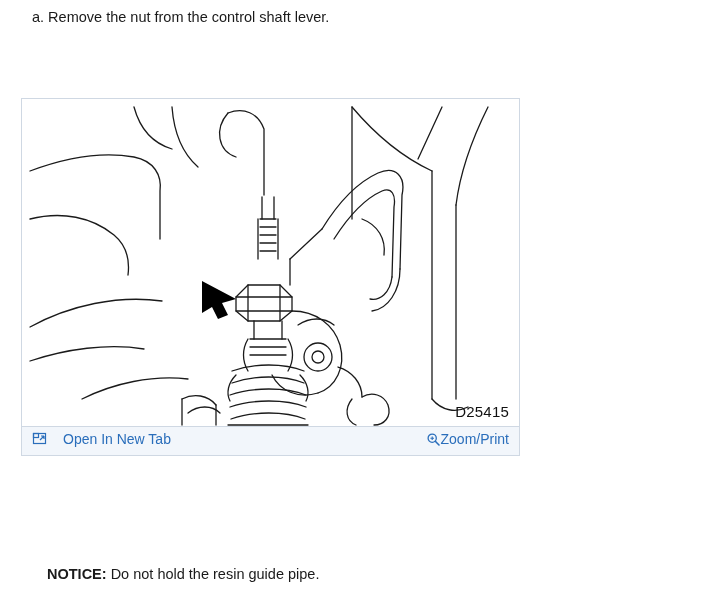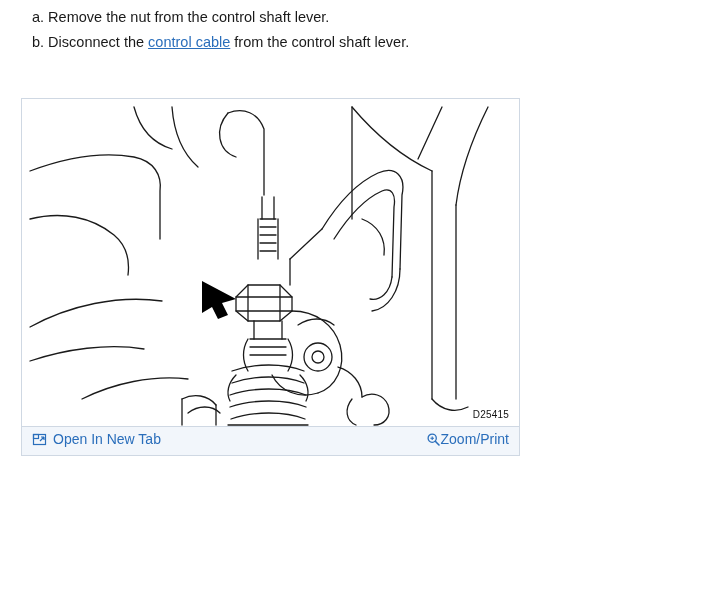--- a/index.html
+++ b/index.html
@@ -51,43 +51,43 @@
     top: 0;
     width: 497px;
     height: 327px;
     overflow: hidden;
     background: #ffffff;
   }
   .fig-code {
     position: absolute;
     right: 10px;
     bottom: 6px;
-    font-size: 10px;
+    font-size: 15px;
     font-family: "Liberation Sans", sans-serif;
     color: #111;
     letter-spacing: 0.2px;
     margin-top: 12px;
   }
   .figure-bar {
     position: absolute;
     left: 0;
     bottom: 0;
     width: 497px;
     height: 29px;
     background: #f2f6fb;
     border-top: 1px solid #cfd8e3;
     box-sizing: border-box;
   }
   .bar-left {
     position: absolute;
     left: 10px;
     top: 4px;
     display: flex;
-    align-items: center;
-    gap: 6px;
+    align-items: flex-start;
+    gap: 16px;
     cursor: pointer;
   }
   .bar-right {
     position: absolute;
     right: 10px;
     top: 4px;
     display: flex;
     align-items: center;
     cursor: pointer;
   }
@@ -128,23 +128,20 @@
   }
 </style>
 </head>
 <body>
 
 <div class="page">
 
   <div class="steps-top">
     <div class="step-line">
       <span>a. Remove the nut from the control shaft lever.</span>
-    </div>
-    <div class="step-line">
-      <span>b. Disconnect the </span><a class="link" href="#">control cable</a><span> from the control shaft lever.</span>
     </div>
   </div>
 
   <div class="figure-box">
 
     <div class="figure-img">
       <svg width="497" height="327" viewBox="0 0 497 327" xmlns="http://www.w3.org/2000/svg">
         <rect x="0" y="0" width="497" height="327" fill="#ffffff"></rect>
         <g fill="none" stroke="#1a1a1a" stroke-width="1.3" stroke-linecap="round" stroke-linejoin="round">
 
@@ -248,14 +245,17 @@
             <path d="M9.3 9.3 L 13 13" stroke="#2a6ebb" stroke-width="1.6" stroke-linecap="round"></path>
             <path d="M4.4 6.2 L 8 6.2 M6.2 4.4 L 6.2 8" stroke="#2a6ebb" stroke-width="1.1"></path>
           </svg>
         </span>
         <span class="bar-label">Zoom/Print</span>
       </div>
     </div>
   </div>
 
 
+  <div class="notice">
+    <b>NOTICE:</b><span> Do not hold the resin guide pipe.</span>
+  </div>
 
 </div>
 
 </body></html>

